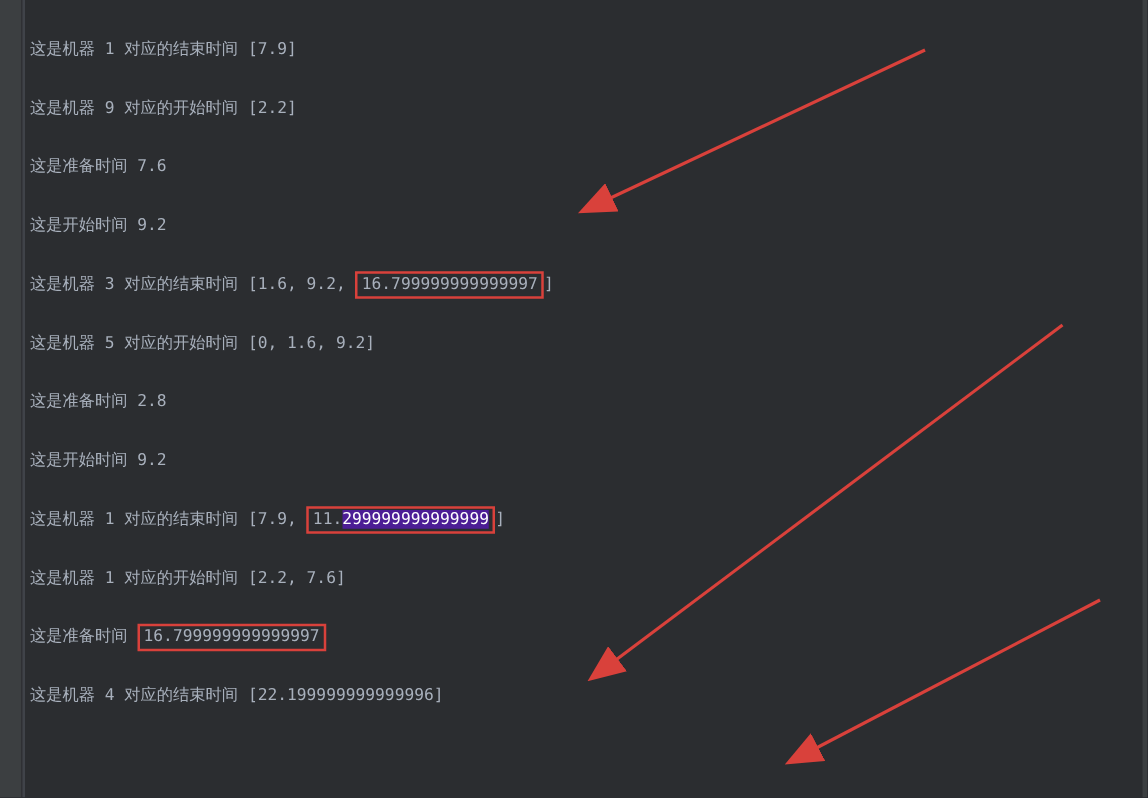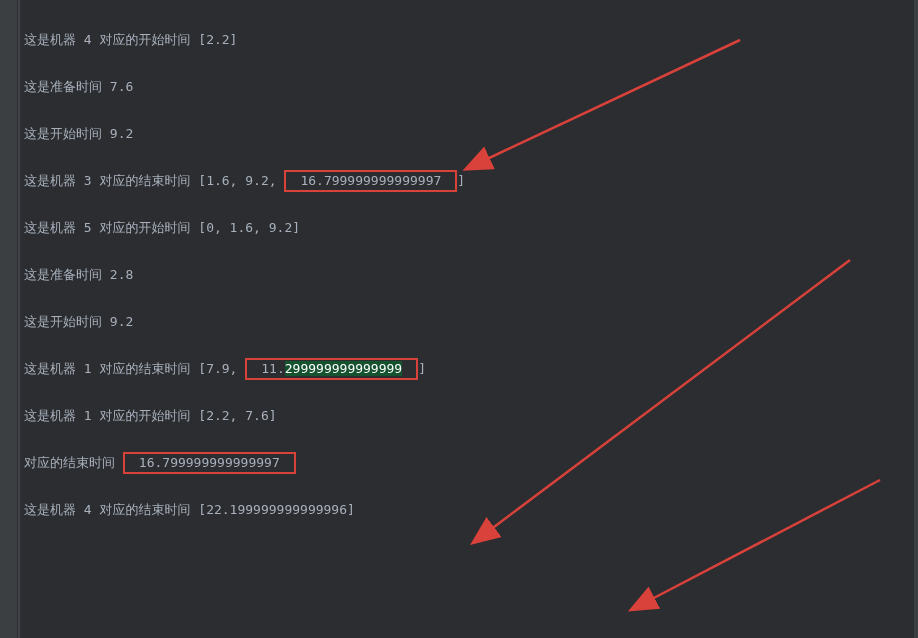--- a/index.html
+++ b/index.html
@@ -35,27 +35,27 @@
       left: 24px;
       top: 4px;
       right: 2px;
       bottom: 0;
       line-height: 23.5px;
       white-space: pre;
     }
     .line { display: block; height: 23.5px; }
     .red-box {
       border: 2px solid #d9413b;
-      padding: 0 14px;
+      padding: 0 3px;
       display: inline-block;
       line-height: 18px;
       text-align: right;
     }
     .sel {
-      background: #14532d;
+      background: #4c1d95;
       color: #fff;
     }
     .scrollbar-track {
       position: absolute;
       right: 0; top: 0;
       width: 4px; height: 100%;
       background: #3c3f41;
     }
     svg.arrows {
       position: absolute;
@@ -64,30 +64,31 @@
       pointer-events: none;
     }
   </style>
 </head>
 <body>
 
 <div class="sidebar"></div>
 <div class="gutter"></div>
 
 <div class="console">
-<span class="line"><span>这是机器 4 对应的开始时间 [2.2]</span></span>
+<span class="line"><span>这是机器 1 对应的结束时间 [7.9]</span></span>
+<span class="line"><span>这是机器 9 对应的开始时间 [2.2]</span></span>
 <span class="line"><span>这是准备时间 7.6</span></span>
 <span class="line"><span>这是开始时间 9.2</span></span>
 <span class="line"><span>这是机器 3 对应的结束时间 [1.6, 9.2, </span><span class="red-box">16.799999999999997</span><span>]</span></span>
 <span class="line"><span>这是机器 5 对应的开始时间 [0, 1.6, 9.2]</span></span>
 <span class="line"><span>这是准备时间 2.8</span></span>
 <span class="line"><span>这是开始时间 9.2</span></span>
 <span class="line"><span>这是机器 1 对应的结束时间 [7.9, </span><span class="red-box"><span>11.</span><span class="sel">299999999999999</span></span><span>]</span></span>
 <span class="line"><span>这是机器 1 对应的开始时间 [2.2, 7.6]</span></span>
-<span class="line"><span>对应的结束时间 </span><span class="red-box">16.799999999999997</span></span>
+<span class="line"><span>这是准备时间 </span><span class="red-box">16.799999999999997</span></span>
 <span class="line"><span>这是机器 4 对应的结束时间 [22.199999999999996]</span></span>
 
 
 
 
 
 
 
 
 

